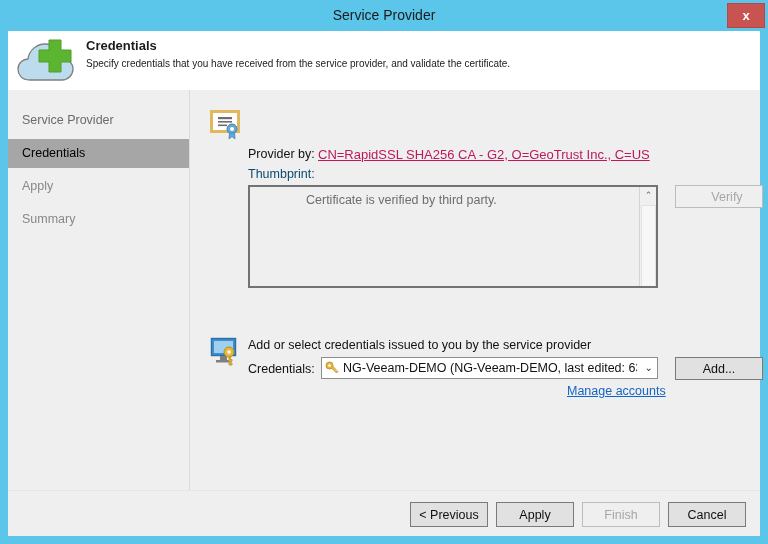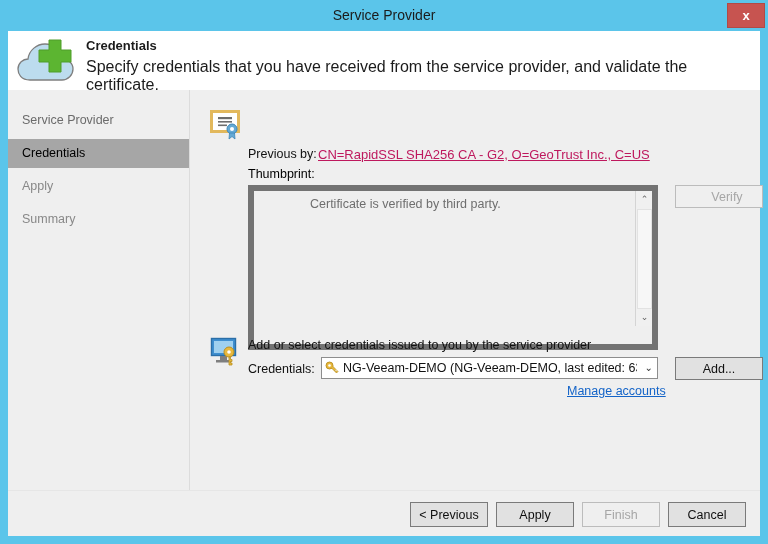--- a/index.html
+++ b/index.html
@@ -83,21 +83,21 @@
     left: 78px;
     top: 7px;
     font-size: 13px;
     font-weight: bold;
     color: #1b1b1b;
   }
   .header-sub {
     position: absolute;
     left: 78px;
     top: 27px;
-    font-size: 16px;
+    font-size: 10px;
     color: #1b1b1b;
   }
 
   
   .body {
     position: absolute;
     left: 8px;
     top: 90px;
     width: 752px;
     height: 400px;
@@ -169,30 +169,30 @@
     color: #be185d;
     text-decoration: underline;
     cursor: pointer;
     white-space: nowrap;
   }
   .thumbprint-label {
     position: absolute;
     left: 57px;
     top: 77px;
     font-size: 12.5px;
-    color: #000000;
+    color: #0c4a6e;
   }
   .cert-box {
     position: absolute;
     left: 57px;
     top: 95px;
     width: 410px;
-    height: 165px;
+    height: 103px;
     background: #efefef;
-    border: 6px solid #737373;
+    border: 2px solid #737373;
     box-sizing: border-box;
     overflow: hidden;
   }
   .cert-box-text {
     position: absolute;
     left: 56px;
     top: 6px;
     font-size: 12.5px;
     color: #6e6e6e;
   }
@@ -393,21 +393,21 @@
           <rect x="1.5" y="3.5" width="27" height="20" fill="#ffffff" stroke="#e2b85c" stroke-width="3"></rect>
           <rect x="8" y="9" width="14" height="2.2" fill="#6d6d6d"></rect>
           <rect x="8" y="13" width="14" height="1.6" fill="#6d6d6d"></rect>
           <rect x="8" y="16.5" width="9" height="1.6" fill="#6d6d6d"></rect>
           <circle cx="22" cy="21" r="5" fill="#64a9d4" stroke="#3f87b8" stroke-width="1"></circle>
           <circle cx="22" cy="21" r="2" fill="#ffffff"></circle>
           <path d="M19.5 25 L19 31 L22 28.5 L25 31 L24.5 25 Z" fill="#64a9d4" stroke="#3f87b8" stroke-width="0.8"></path>
         </svg>
       </div>
 
-      <div class="verified-label">Previous by:</div>
+      <div class="verified-label">Provider by:</div>
       <div class="verified-link">CN=RapidSSL SHA256 CA - G2, O=GeoTrust Inc., C=US</div>
       <div class="thumbprint-label">Thumbprint:</div>
 
       <div class="cert-box">
         <div class="cert-box-text">Certificate is verified by third party.</div>
         <div class="cert-scroll">
           <div class="arrow up">⌃</div>
           <div class="thumb"></div>
           <div class="arrow dn">⌄</div>
         </div>

